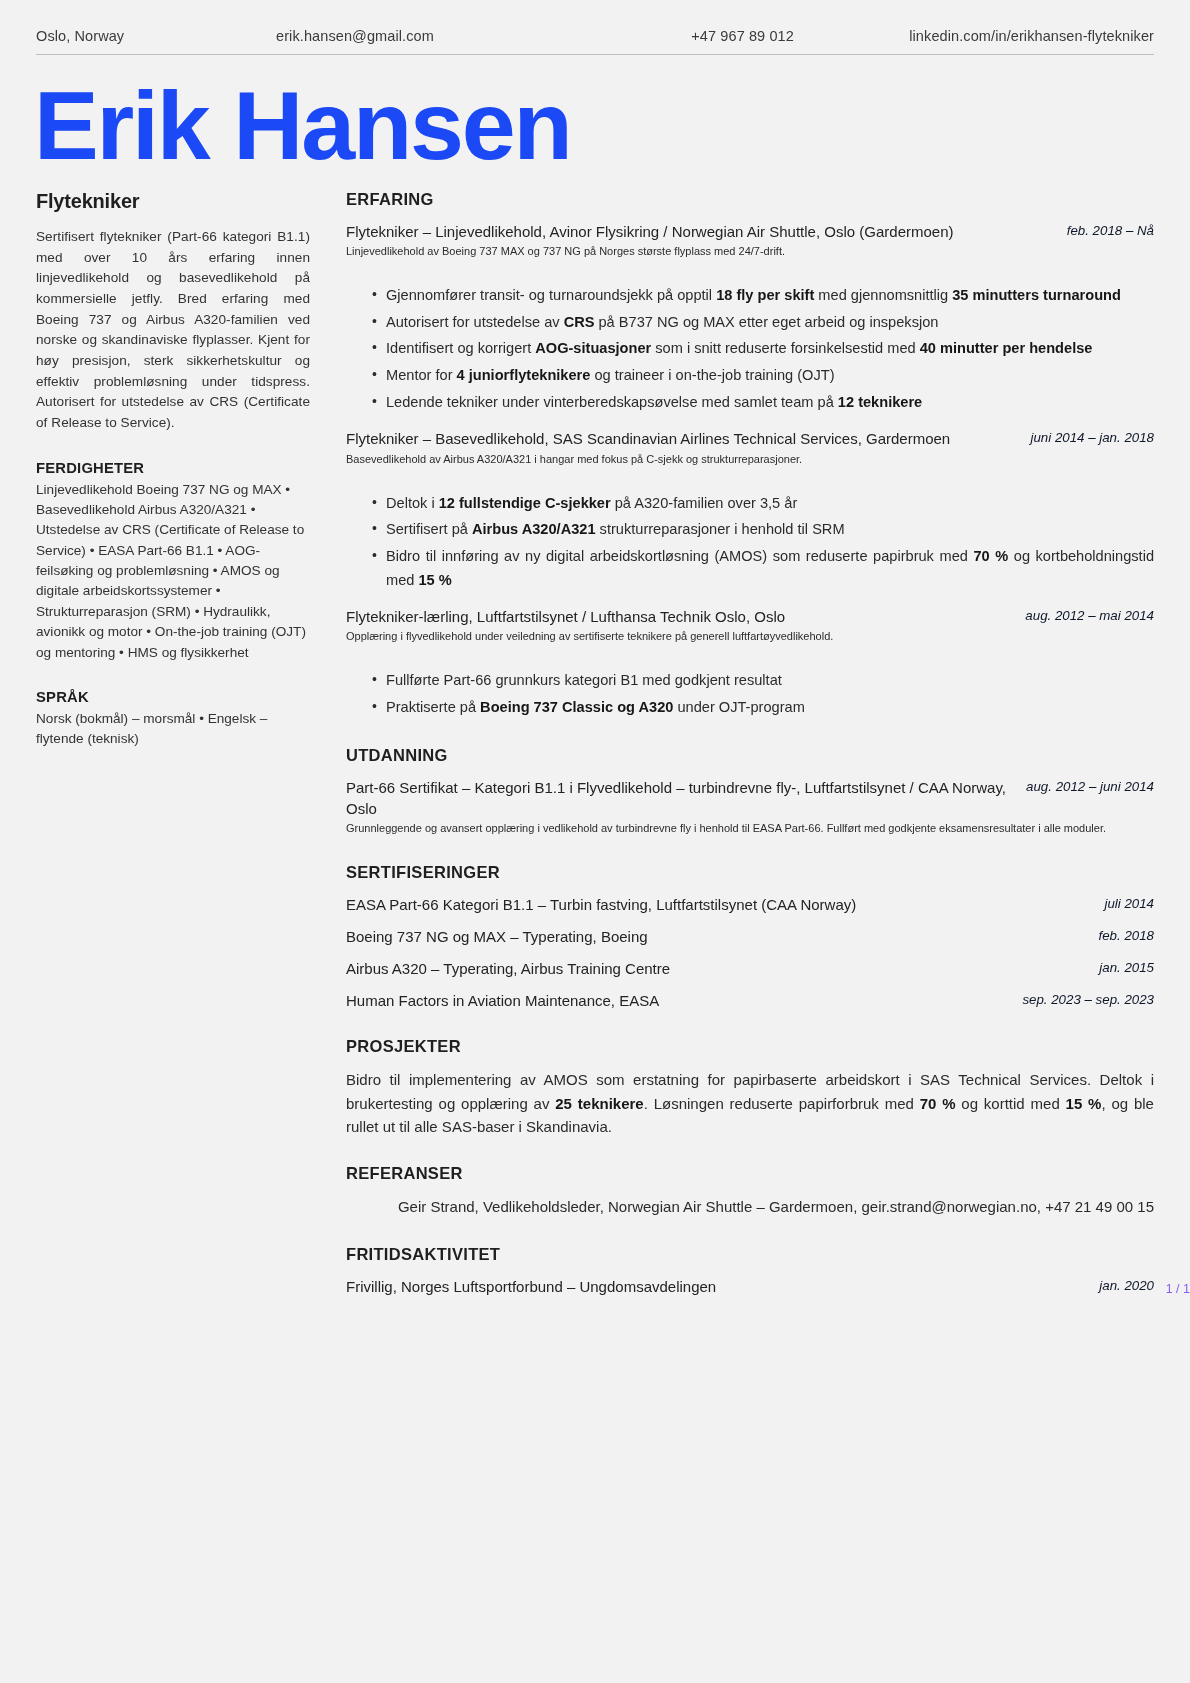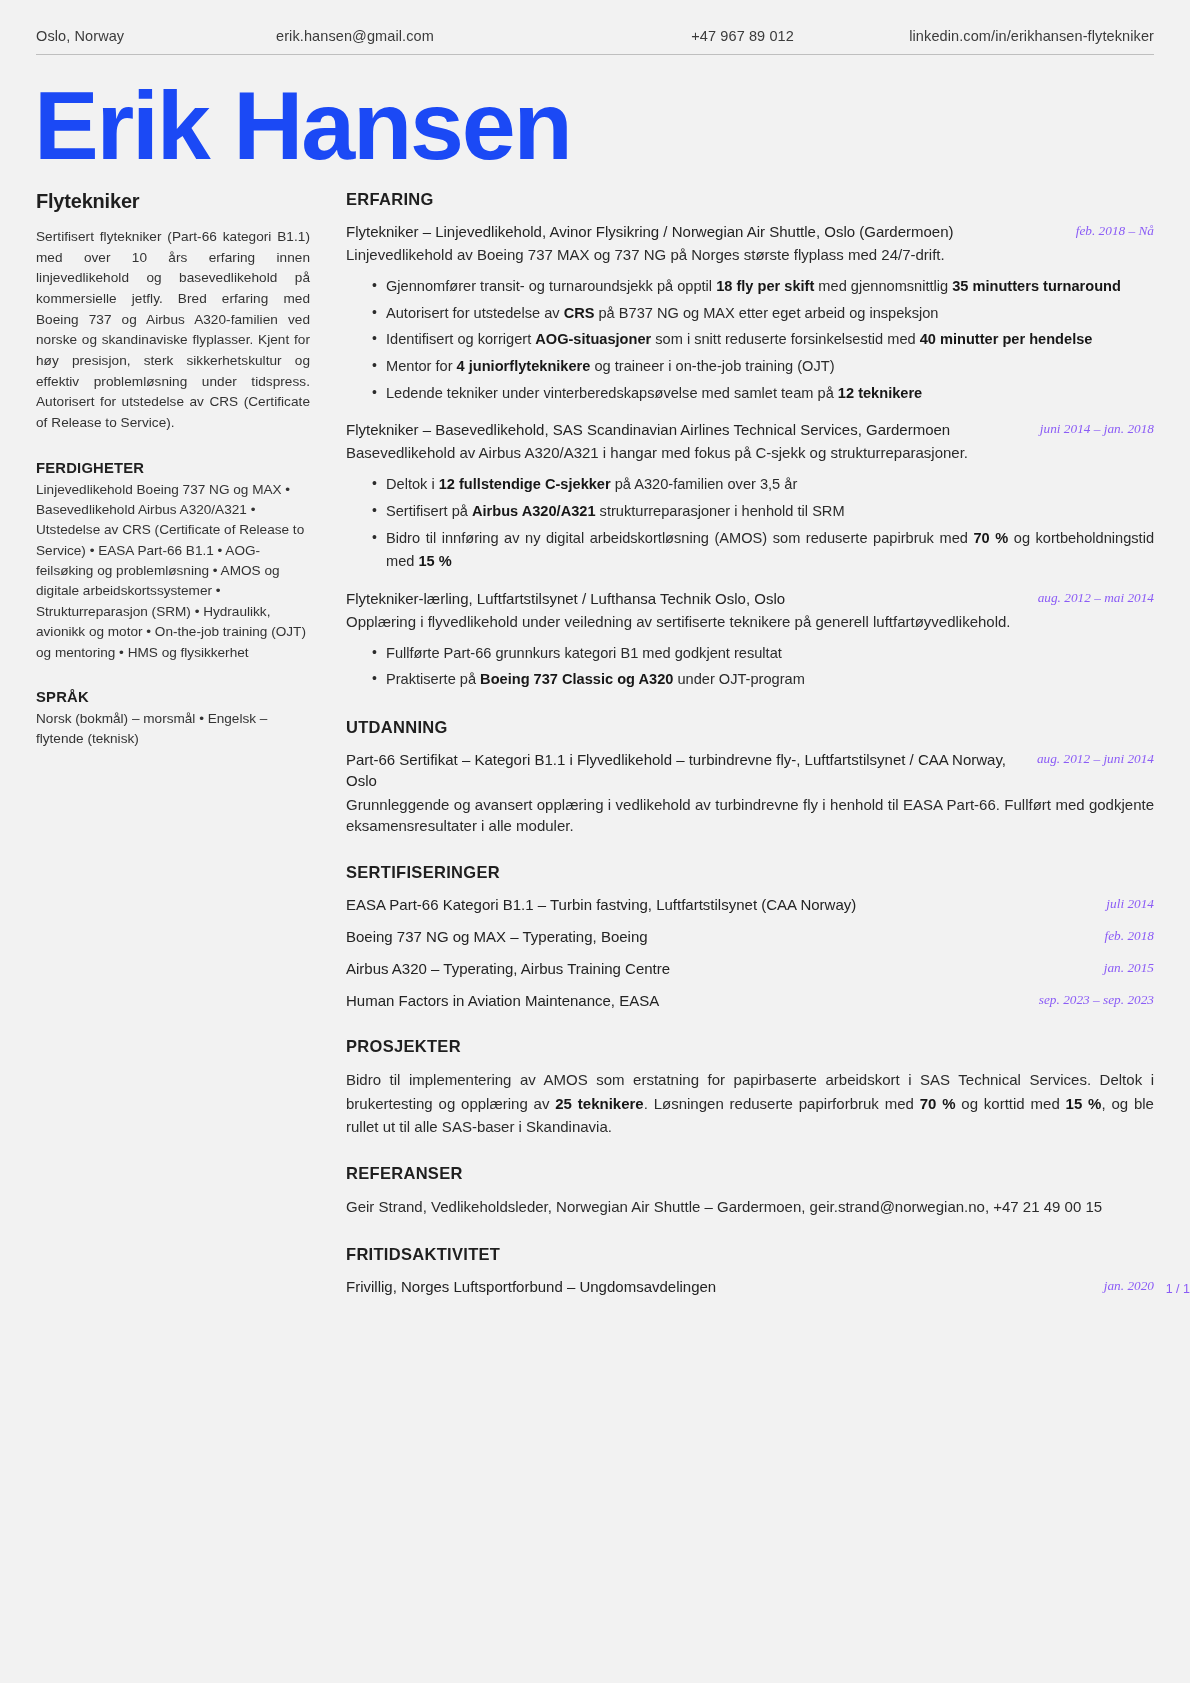--- a/index.html
+++ b/index.html
@@ -54,42 +54,42 @@
   .sec-h {
     font-size:16.5px; font-weight:800; color:#1f1f1f;
     letter-spacing:.3px; margin:0 0 12px 0;
   }
   .sec { margin-bottom:26px; }
 
   .entry { margin-bottom:14px; }
   .entry-head { display:flex; align-items:flex-start; gap:14px; }
   .entry-title { flex:1; font-size:15px; line-height:1.42; color:#232323; }
   .entry-date {
-    flex:0 0 auto; font-style:italic; font-size:13.3px; color:#8b5cf6;
-    white-space:nowrap; padding-top:2px;font-family:Liberation Serif, serif;
-  }
-  .entry-sub { font-size:15px; line-height:1.45; color:#2b2b2b; margin-top:2px; }
+    flex:0 0 auto; font-style:italic; font-size:13.3px; color:#0f172a;
+    white-space:nowrap; padding-top:2px;
+  }
+  .entry-sub { font-size:11px; line-height:1.45; color:#2b2b2b; margin-top:2px; }
   .entry-sub.just { text-align:justify; }
 
-  ul.bul { list-style:none; margin:9px 0 0 0; padding:0 0 0 26px; }
+  ul.bul { list-style:none; margin:24px 0 0 0; padding:0 0 0 26px; }
   ul.bul li {
     position:relative; font-size:14.6px; line-height:1.62;
     color:#2b2b2b; margin-bottom:3px; padding-left:14px;
   }
   ul.bul li.just { text-align:justify; }
   ul.bul li:before {
     content:"•"; position:absolute; left:0; top:-1px; color:#2b2b2b; font-size:14px;
   }
   b, strong { font-weight:800; color:#171717; }
 
   .certrow { display:flex; align-items:flex-start; gap:8px; margin-bottom:11px; font-size:15px; color:#232323; }
   .certrow .cname { flex:1; line-height:1.4; }
 
   .para { font-size:15px; line-height:1.56; color:#2b2b2b; text-align:justify; }
-  .para.left-al { text-align:left; }
+  .para.left-al { text-align:right; }
 
   .footer {
     position:absolute; left:0; right:0; bottom:26px;
     text-align:right; font-size:12.5px; color:#8b5cf6;
   }
 </style>
 </head>
 <body>
 
 <div class="page">

